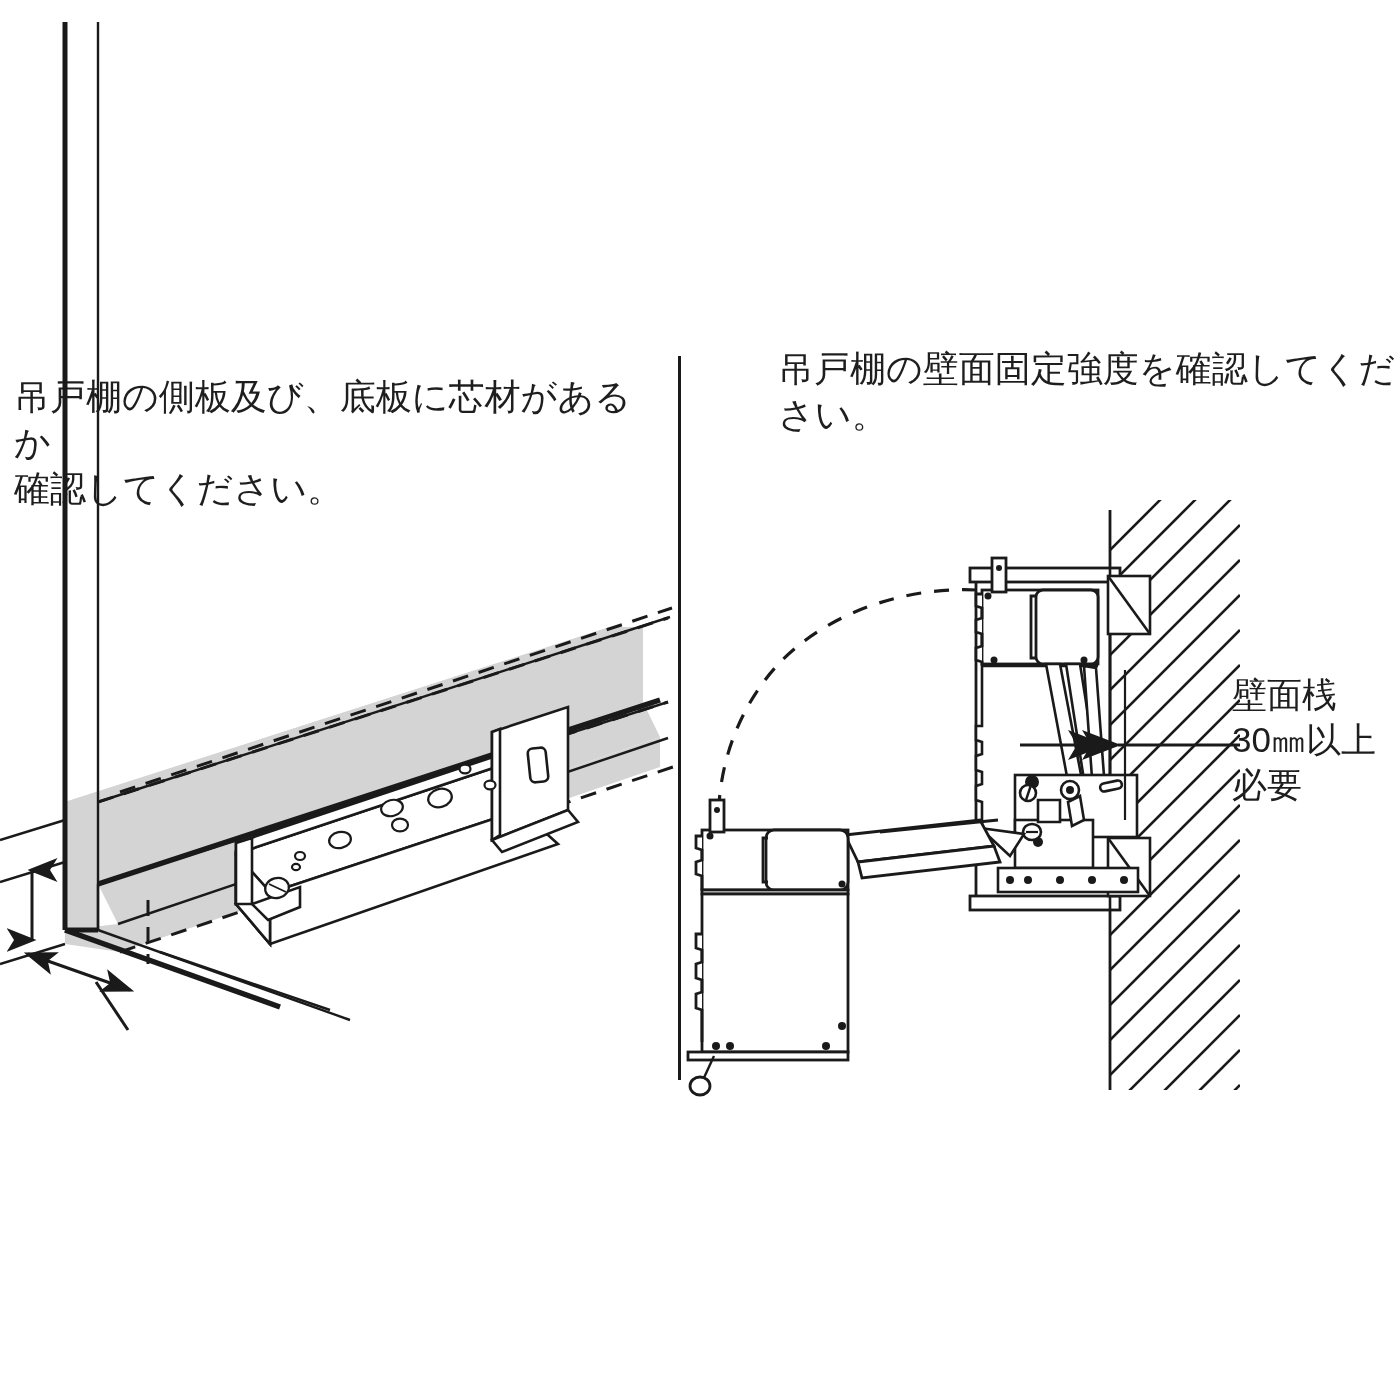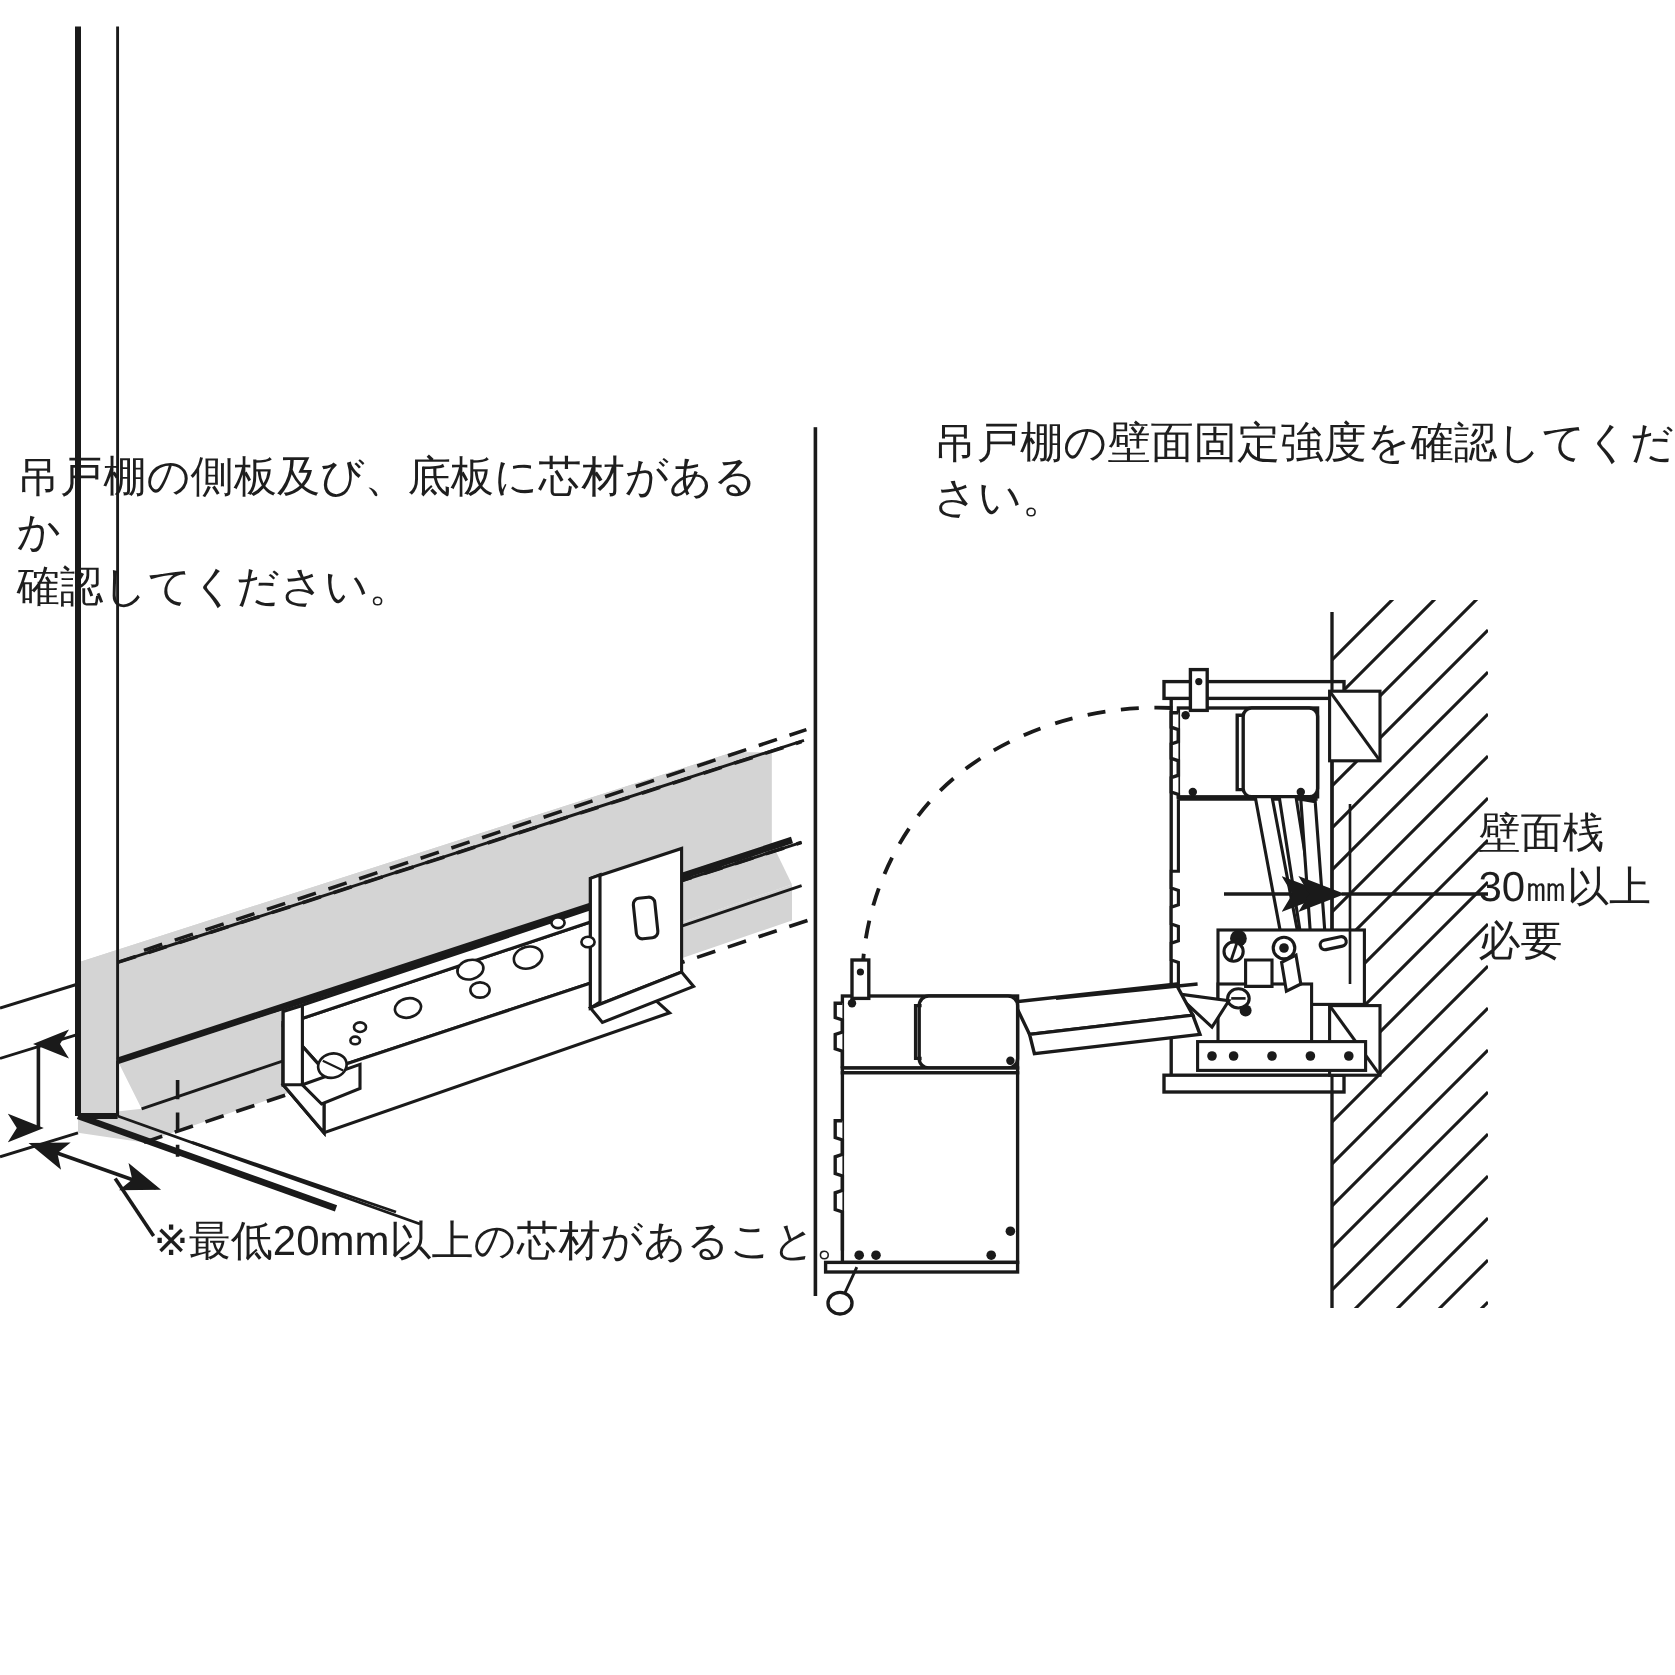--- a/index.html
+++ b/index.html
@@ -125,21 +125,20 @@
       </g>
       <g stroke="#1a1a1a" stroke-width="3" fill="none">
         <line x1="28" y1="402" x2="130" y2="438" marker-start="url(#arrL)" marker-end="url(#arrR)"></line>
       </g>
       <g stroke="#1a1a1a" stroke-width="3" fill="none">
         <line x1="96" y1="430" x2="128" y2="478"></line>
       </g>
     </svg>
   </div>
 
-  <div id="left-caption">※最低20mm以上の芯材があること。</div>
 </div>
 
 <div id="divider"></div>
 
 <div class="panel" id="right-panel">
   <div class="heading" id="right-heading">吊戸棚の壁面固定強度を確認してください。</div>
 </div>
 
 <div class="fig" id="right-figure">
   <svg width="560" height="610" viewBox="0 0 560 610">

